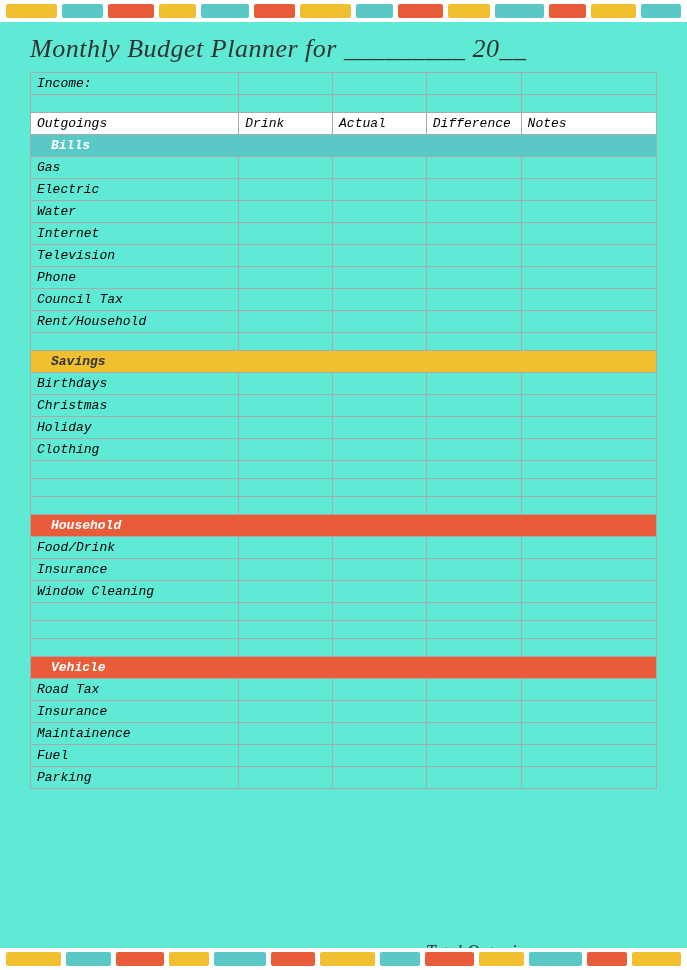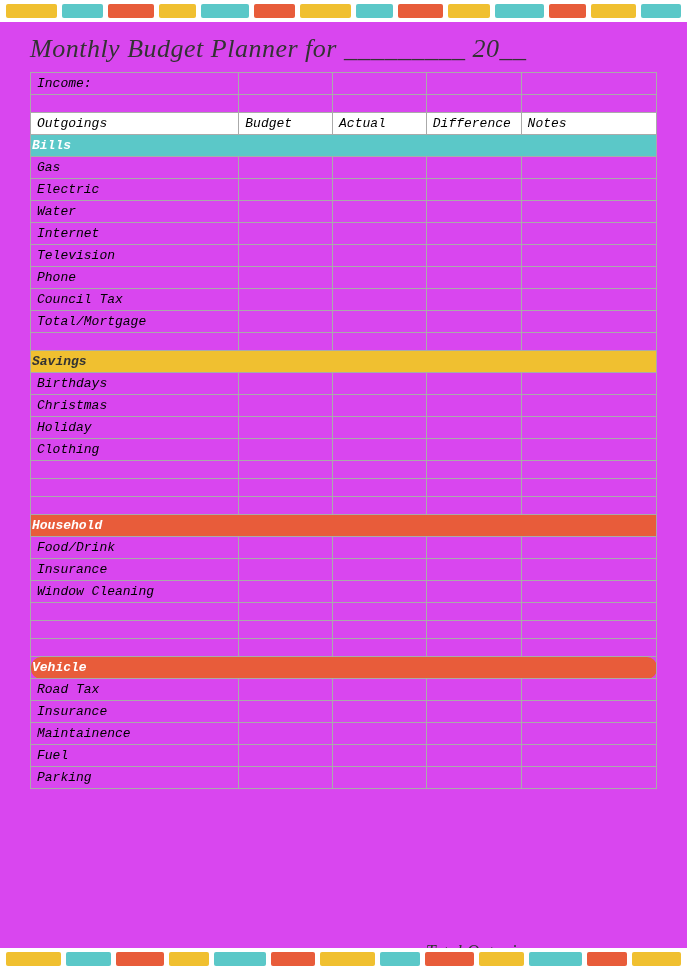--- a/index.html
+++ b/index.html
@@ -35,21 +35,21 @@
       height: 22px;
       padding: 4px 6px;
       gap: 5px;
       background: white;
       position: absolute;
       bottom: 0;
       left: 0;
     }
 
     .page-wrapper {
-      background: #d946ef;
+      background: #5eead4;
       width: 100%;
       height: 100%;
       display: flex;
       flex-direction: column;
     }
 
     .title-area {
       padding: 12px 30px 8px 30px;
       font-size: 26px;
       font-family: 'Georgia', serif;
@@ -85,27 +85,27 @@
     .budget-table .header-row td {
       font-weight: normal;
       background: white;
       margin-top: 12px;
     }
 
     .budget-table .category-header td {
       color: white;
       font-weight: bold;
       font-size: 13px;
-      padding: 3px 1px;
+      padding: 3px 20px;
     }
 
     .bills-header { background-color: #5bc8c8 !important; }
     .savings-header { background-color: #f0c030 !important; color: #333 !important; margin-top: 24px; }
     .household-header { background-color: #e85c3a !important; }
-    .vehicle-header { background-color: #e85c3a !important; border-radius: 10px; }
+    .vehicle-header { background-color: #e85c3a !important; }
 
     .col-label { width: 200px; }
     .col-budget { width: 90px; }
     .col-actual { width: 90px; }
     .col-diff { width: 90px; }
     .col-notes { width: 130px; }
 
     .empty-row td {
       height: 18px;
     }
@@ -174,21 +174,21 @@
       <tr class="empty-row">
         <td></td>
             <td></td>
             <td></td>
             <td></td>
             <td></td>
       </tr>
 
       <tr class="header-row">
         <td>Outgoings</td>
-        <td>Budget</td>
+        <td>Drink</td>
         <td>Actual</td>
         <td>Difference</td>
         <td>Notes</td>
       </tr>
 
       <tr class="category-header">
         <td class="bills-header" colspan="5">Bills</td>
       </tr>
 
       <tr class="data-row">
@@ -234,21 +234,21 @@
             <td></td>
       </tr>
       <tr class="data-row">
         <td>Council Tax</td>
         <td></td>
             <td></td>
             <td></td>
             <td></td>
       </tr>
       <tr class="data-row">
-        <td>Total/Mortgage</td>
+        <td>Rent/Household</td>
         <td></td>
             <td></td>
             <td></td>
             <td></td>
       </tr>
 
       <tr class="empty-row">
         <td></td>
             <td></td>
             <td></td>

